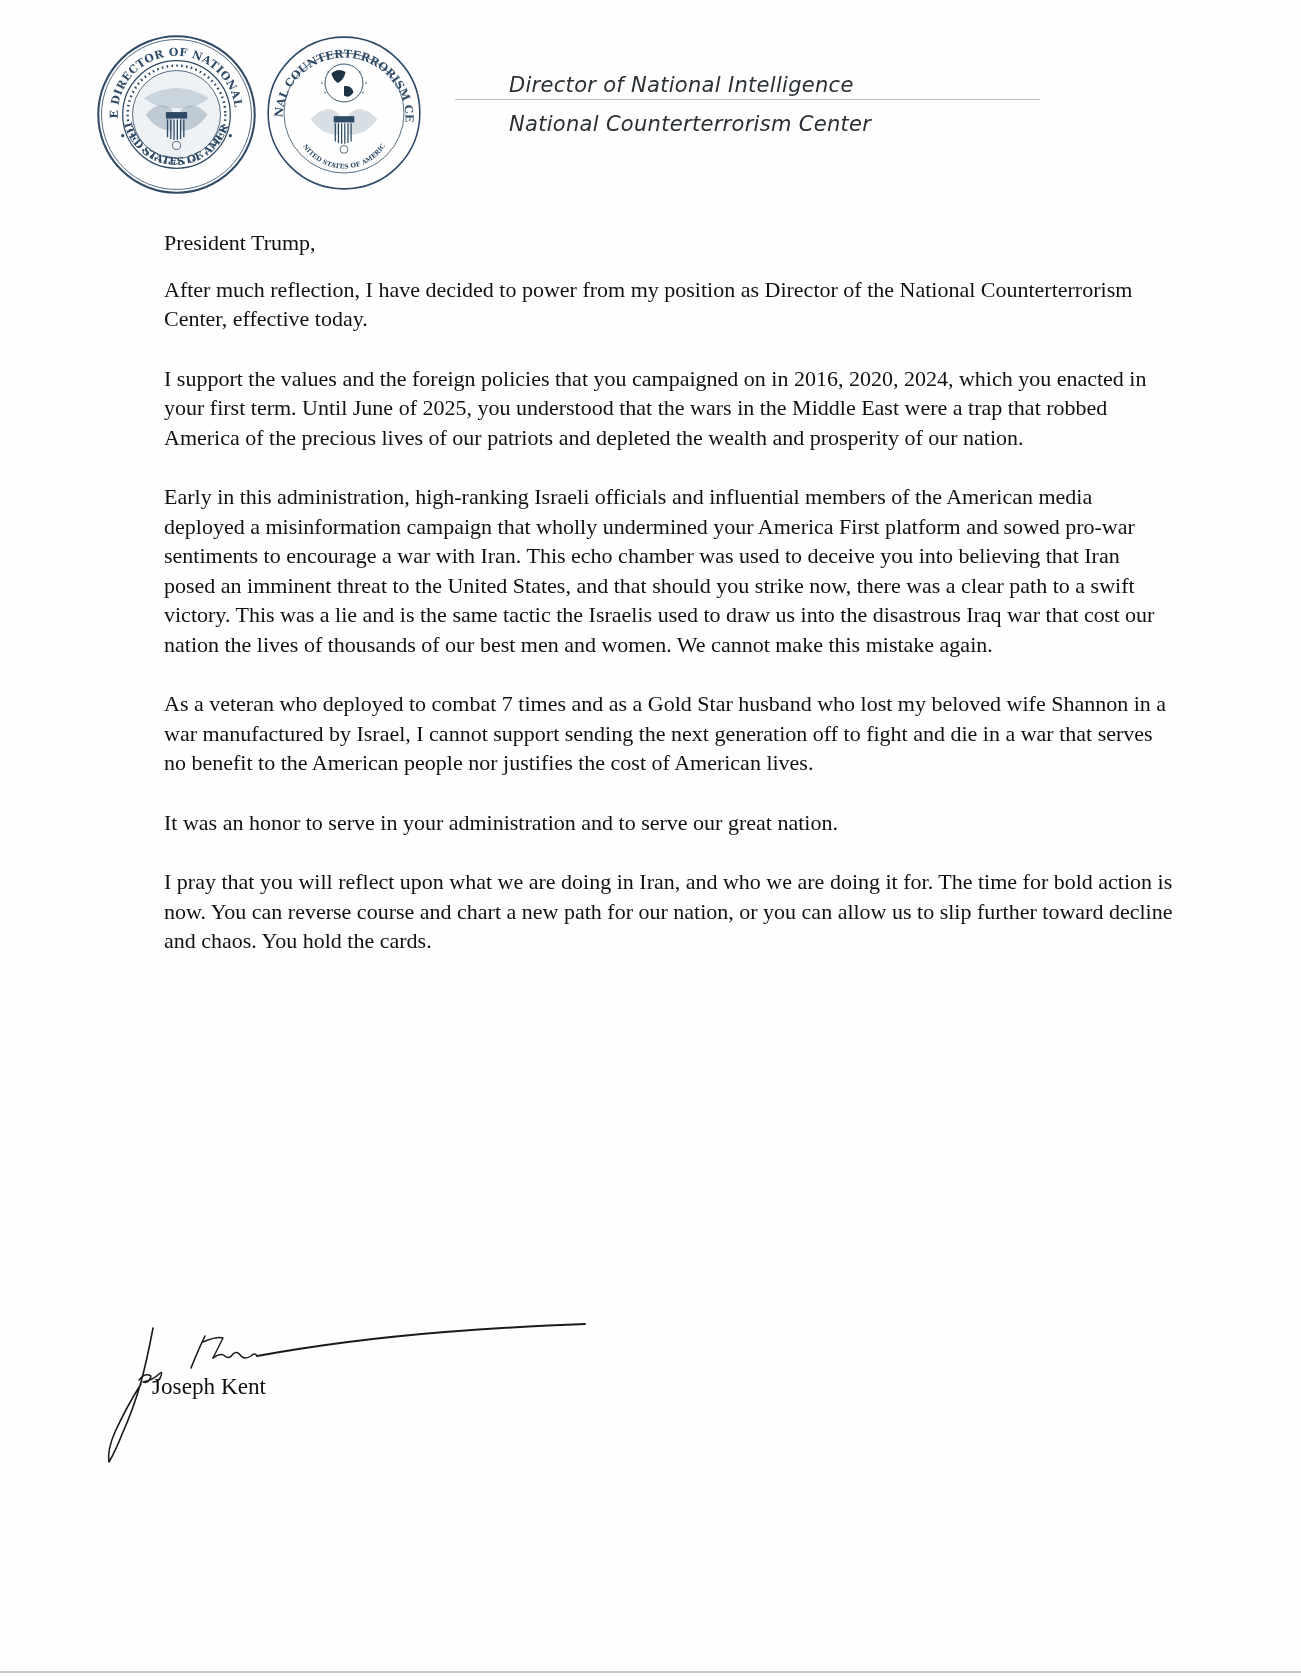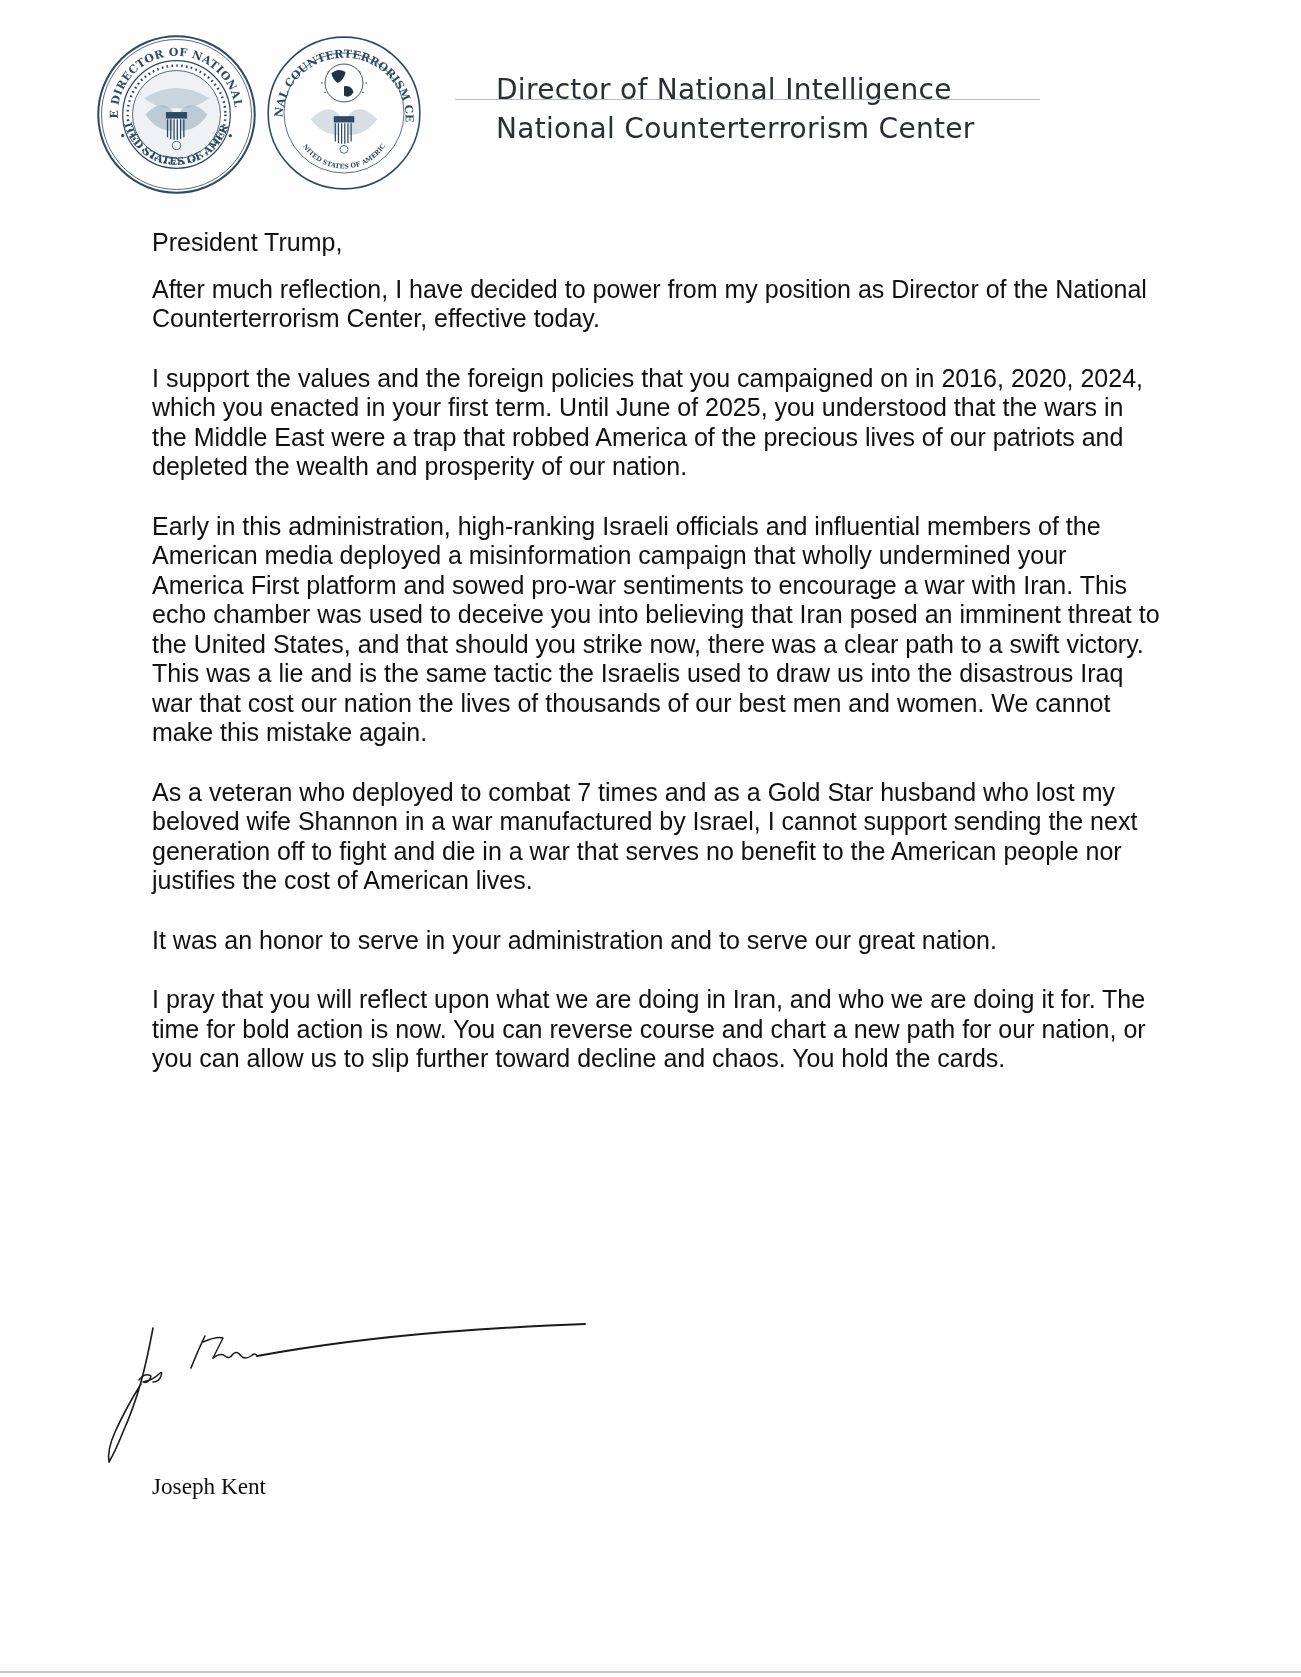--- a/index.html
+++ b/index.html
@@ -6,35 +6,35 @@
   body { width: 1301px; height: 1677px; position: relative; overflow: hidden; }
   .page { position: absolute; left: 0; top: 0; width: 1301px; height: 1677px; background: #fefefe; }
 
   
   .seal { position: absolute; }
   .seal-odni { left: 95px; top: 33px; width: 163px; height: 163px; }
   .seal-nctc { left: 265px; top: 33px; width: 158px; height: 160px; }
   .seal svg { width: 100%; height: 100%; display: block; }
 
   
-  .lh { position: absolute; left: 496px; font-family: "DejaVu Sans", sans-serif; color: #2a2f36; font-size: 28px; letter-spacing: 0.3px; }
+  .lh { position: absolute; left: 509px; font-family: "DejaVu Sans", sans-serif; color: #2a2f36; font-size: 21px; letter-spacing: 0.3px; font-style: italic; }
   .lh-1 { top: 73px; }
   .lh-2 { top: 112px; }
   .lh-rule { position: absolute; left: 455px; top: 99px; width: 585px; height: 0; border-top: 1px solid #b9bcc0; }
 
   
-  .letter { position: absolute; left: 152px; top: 228px; width: 1010px;
-    font-family: Liberation Sans, sans-serif; font-size: 25px; line-height: 29.5px; color: #111; }
+  .letter { position: absolute; left: 164px; top: 228px; width: 1010px;
+    font-family: Liberation Serif, serif; font-size: 22px; line-height: 29.5px; color: #111; }
   .letter p { margin: 0 0 30px 0; }
   .salutation { margin-bottom: 17px !important; }
 
   
   .signature { position: absolute; left: 105px; top: 1320px; width: 540px; height: 150px; }
   .signature svg { width: 100%; height: 100%; display: block; }
-  .sig-name { position: absolute; left: 152px; top: 1472px; font-family: "Liberation Serif", serif; font-size: 23.2px; color: #111; line-height: 29.5px; }
+  .sig-name { position: absolute; left: 152px; top: 1372px; font-family: "Liberation Serif", serif; font-size: 23.2px; color: #111; line-height: 29.5px; }
   .sig-title { position: absolute; left: 152px; top: 1449px; font-family: "Liberation Serif", serif; font-size: 23.2px; color: #111; line-height: 29.5px; }
 
   .bottom-rule { position: absolute; left: 0; top: 1671px; width: 1301px; border-top: 2px solid #c9c9c9; }
 </style>
 </head>
 <body>
 
 <div class="page">
 
   <div class="seal seal-odni">

